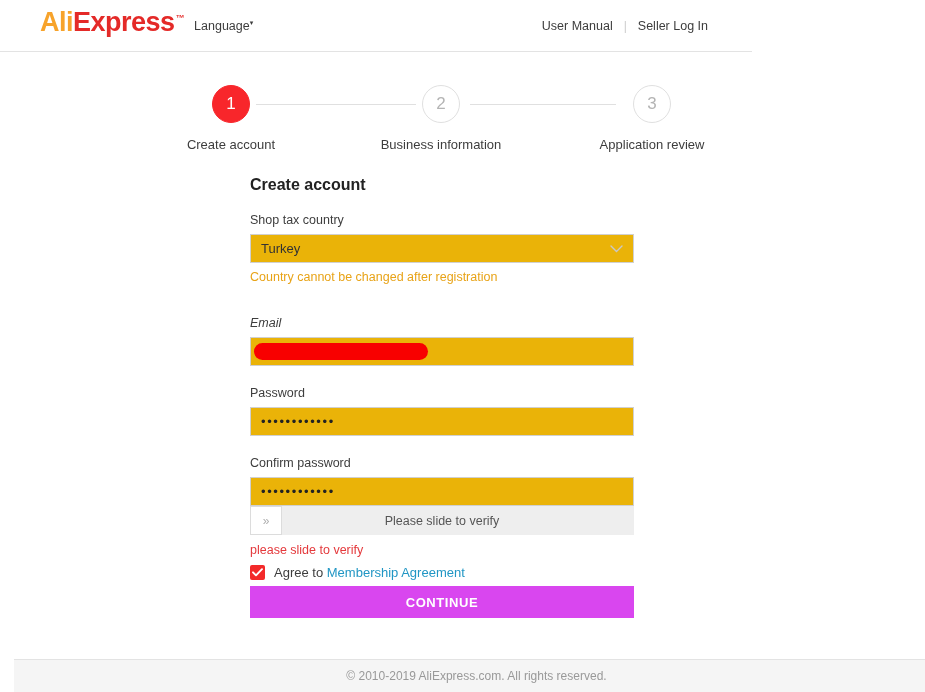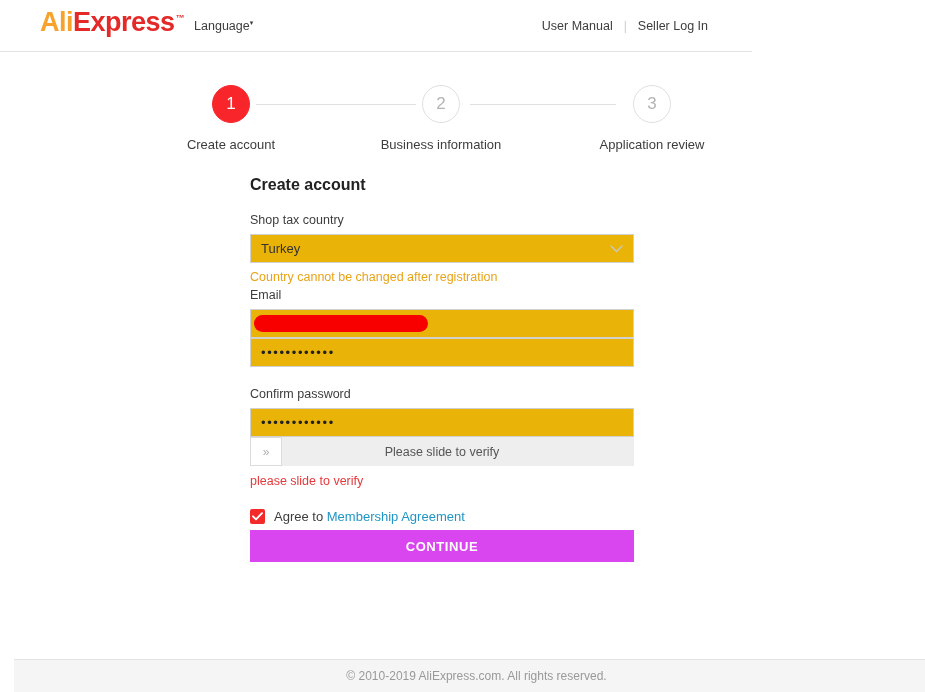--- a/index.html
+++ b/index.html
@@ -169,21 +169,21 @@
     right: 10px;
     top: 50%;
     transform: translateY(-50%);
     line-height: 0;
   }
   .warn-text {
     font-size: 12.5px;
     color: #e8a317;
     margin: 7px 0 0 0;
   }
-  .gap-lbl { margin-top: 4px; }
+  .gap-lbl { margin-top: 32px; font-style: italic; }
   .gap-lbl-2 { margin-top: 20px; }
 
   
   .redact-bar {
     width: 174px;
     height: 17px;
     background: #f80000;
     border-radius: 9px;
     margin-left: -7px;
   }
@@ -231,21 +231,21 @@
   }
   .error-text {
     font-size: 12.5px;
     color: #e4393c;
     margin-top: 8px;
   }
 
   
   .agree-row {
     display: flex;
-    margin-top: 21px;
+    margin-top: 8px;
   }
   .checkbox {
     width: 15px;
     height: 15px;
     background: #f32a2a;
     border-radius: 2px;
     display: flex;
     align-items: center;
     justify-content: center;
     flex: 0 0 auto;
@@ -356,20 +356,21 @@
         </svg>
     </span>
   </div>
   <div class="warn-text">Country cannot be changed after registration</div>
 
   <div class="field-label gap-lbl">Email</div>
   <div class="input-box">
     <span class="redact-bar"></span>
   </div>
 
+  <div class="field-label gap-lbl-2">Password</div>
   <div class="input-box">
     <span class="pw-dots">••••••••••••</span>
   </div>
 
   <div class="field-label gap-lbl-2">Confirm password</div>
   <div class="input-box">
     <span class="pw-dots">••••••••••••</span>
   </div>
 
   <div class="slider">

